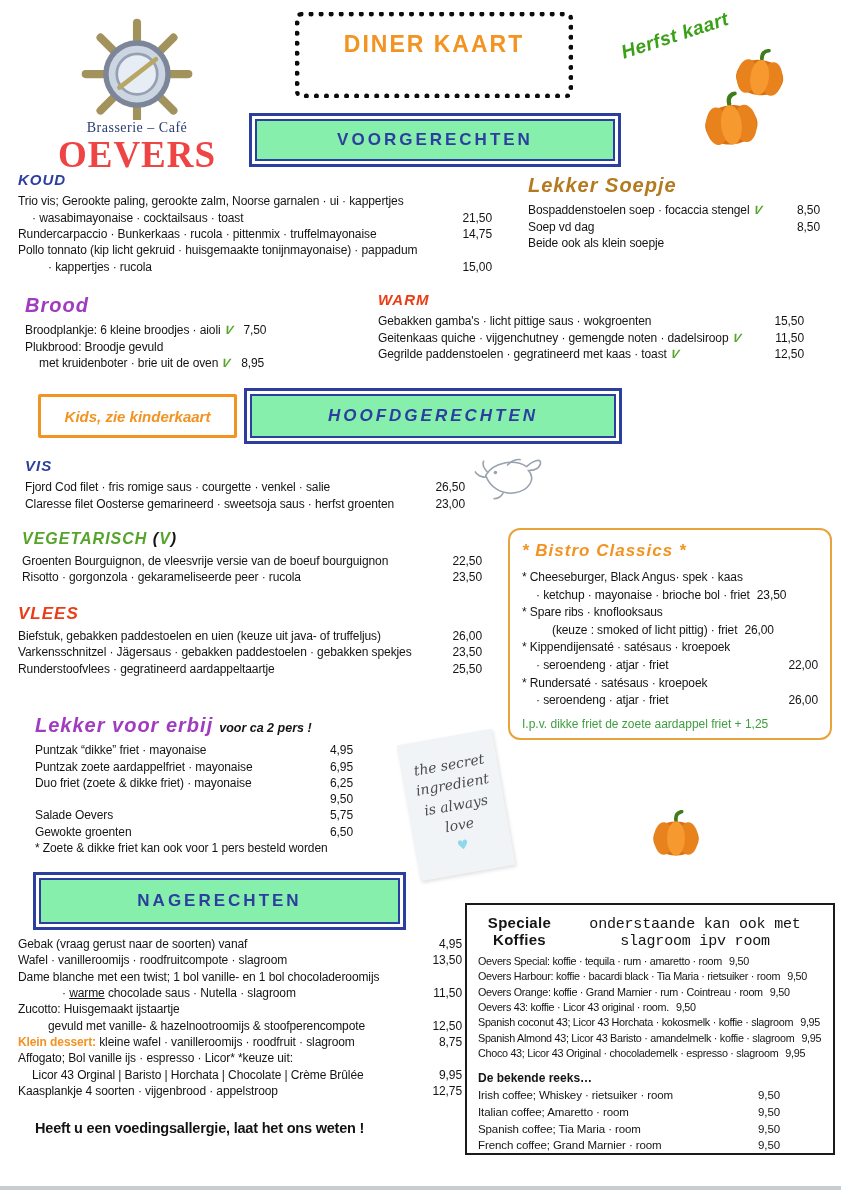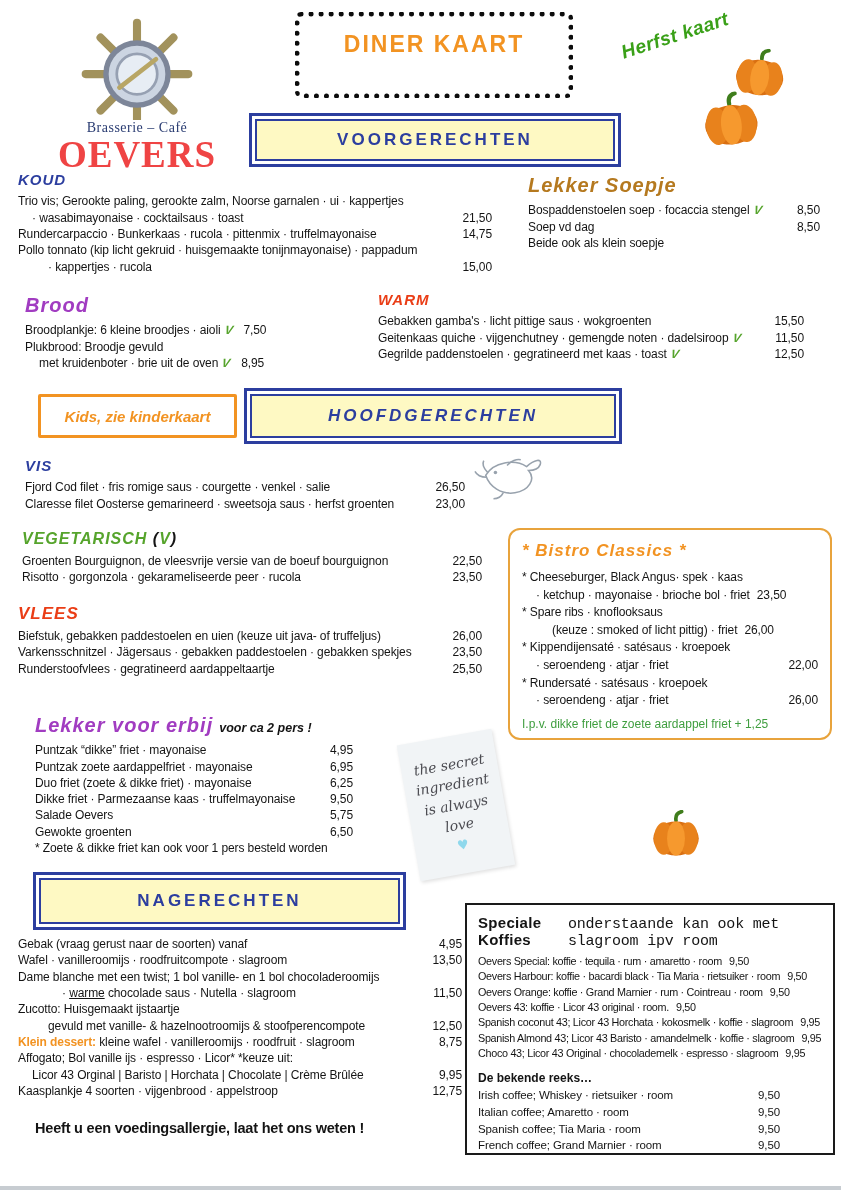--- a/index.html
+++ b/index.html
@@ -20,21 +20,21 @@
   .title-box .t{margin-top:14px;color:#f29322;font-size:23px;font-weight:700;letter-spacing:2px;}
 
   .seasonal{left:622px;top:42px;color:#3aa018;font-size:19px;font-weight:700;font-style:italic;
     transform:rotate(-18deg);transform-origin:left center;letter-spacing:.5px;}
 
   .pumpkin1{left:733px;top:48px;width:54px;transform:rotate(7deg);}
   .pumpkin2{left:701px;top:92px;width:60px;transform:rotate(-6deg);}
   .pumpkin3{left:650px;top:810px;width:52px;}
 
   
-  .banner{border:2px solid #2c3e9f;outline:3px solid #2c3e9f;outline-offset:3px;background:#fef9c3;
+  .banner{border:2px solid #2c3e9f;outline:3px solid #2c3e9f;outline-offset:3px;background:#86efac;
     display:flex;align-items:center;justify-content:center;color:#2c3e9f;font-weight:700;letter-spacing:3px;}
   .banner-voor{left:255px;top:119px;width:356px;height:38px;font-size:17px;}
   .banner-hoofd{left:250px;top:394px;width:362px;height:40px;font-size:17px;font-style:italic;}
   .banner-na{left:39px;top:878px;width:357px;height:42px;font-size:17px;}
   .kids-box{left:38px;top:394px;width:193px;height:38px;border:3px solid #f29322;border-radius:2px;
     display:flex;align-items:center;justify-content:center;color:#f29322;font-size:15px;font-weight:700;font-style:italic;}
 
   
   .block{line-height:1.36;font-size:12px;}
   .h{margin:0 0 3px 0;font-weight:700;font-style:italic;}
@@ -84,21 +84,21 @@
   .secret{left:408px;top:736px;width:96px;height:138px;background:#f1f4f6;transform:rotate(-10deg);
     box-shadow:1px 2px 4px rgba(0,0,0,.12);display:flex;flex-direction:column;justify-content:center;align-items:center;
     font-family:"DejaVu Serif","Liberation Serif",serif;font-style:italic;color:#4c4c52;font-size:14px;line-height:1.45;}
   .secret .heart{color:#8fd8ec;font-size:13px;font-style:normal;margin-top:2px;}
 
   
   .fish{left:474px;top:450px;width:74px;}
 
   
   .koffie{left:465px;top:903px;width:370px;height:252px;border:2px solid #1a1a1a;padding:9px 11px;box-sizing:border-box;}
-  .koffie-head{display:flex;align-items:baseline;margin-bottom:4px;}
+  .koffie-head{display:flex;align-items:baseline;margin-bottom:4px;text-align:center;}
   .koffie-title{font-size:15px;font-weight:700;letter-spacing:.3px;}
   .koffie-sub{font-size:15px;margin-left:7px;letter-spacing:-.2px;font-family:Liberation Mono, monospace;}
   .koffie .list .row{font-size:10.8px;letter-spacing:-.3px;line-height:1.42;}
   .reeks-title{font-weight:700;font-size:12px;margin:10px 0 2px 0;}
   .reeks{width:302px;}
   .reeks .row{font-size:11.5px;line-height:1.45;}
 
   .allergy{left:35px;top:1120px;font-size:14.5px;font-weight:700;letter-spacing:-.2px;}
 
   .bottom-bar{left:0;bottom:0;width:100%;height:4px;background:#c7ccd1;}
@@ -527,21 +527,20 @@
     <span class="f-t">Duo friet (zoete &amp; dikke friet) · mayonaise</span>
     
     
     
     <span class="sp"></span>
     <span class="f-price">6,25</span>
   </div>
 
   <div class="row">
     
-    <span class="f-t">Dikke friet · Parmezaanse kaas · truffelmayonaise</span>
     
     
     
     <span class="sp"></span>
     <span class="f-price">9,50</span>
   </div>
 
   <div class="row">
     
     <span class="f-t">Salade Oevers</span>

